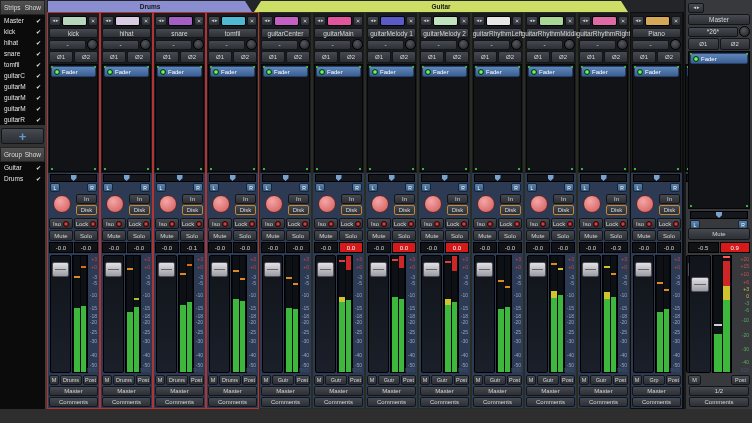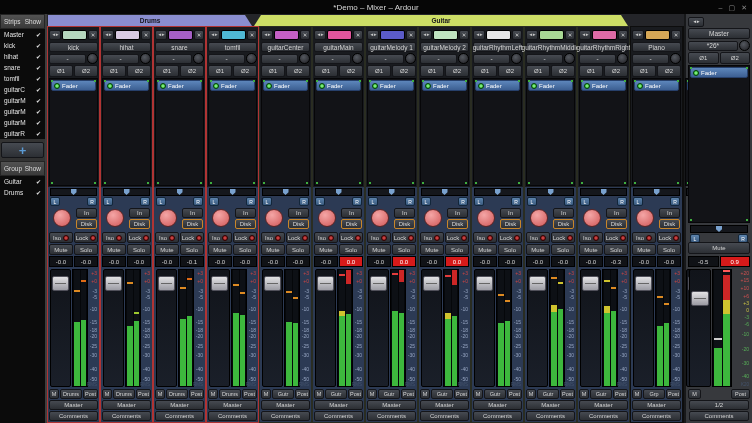--- a/index.html
+++ b/index.html
@@ -114,28 +114,20 @@
   .m-fslot{width:20px;flex:0 0 20px;}
   .m-bars{width:16px;flex:0 0 16px;}
   .m-row3{height:10px;display:flex;margin-top:1px;justify-content:space-between;}
   .m-b3m{width:13px;font-size:5.5px;}
   .m-b3p{width:19px;font-size:5.5px;}
 </style>
 </head>
 <body>
 
 <div class="window">
-  <div class="titlebar">
-    <span>*Demo – Mixer – Ardour</span>
-    <span class="winbtns">
-      <span>–</span>
-      <span>▢</span>
-      <span>✕</span>
-    </span>
-  </div>
   <div class="body">
     <div class="sidebar">
       <div class="panel-header">
         <span>Strips</span>
         <span>Show</span>
       </div>
       <div class="side-list" id="strips-list">
           <div class="side-row">
             <span>Master</span>
             <span class="chk">✔</span>

